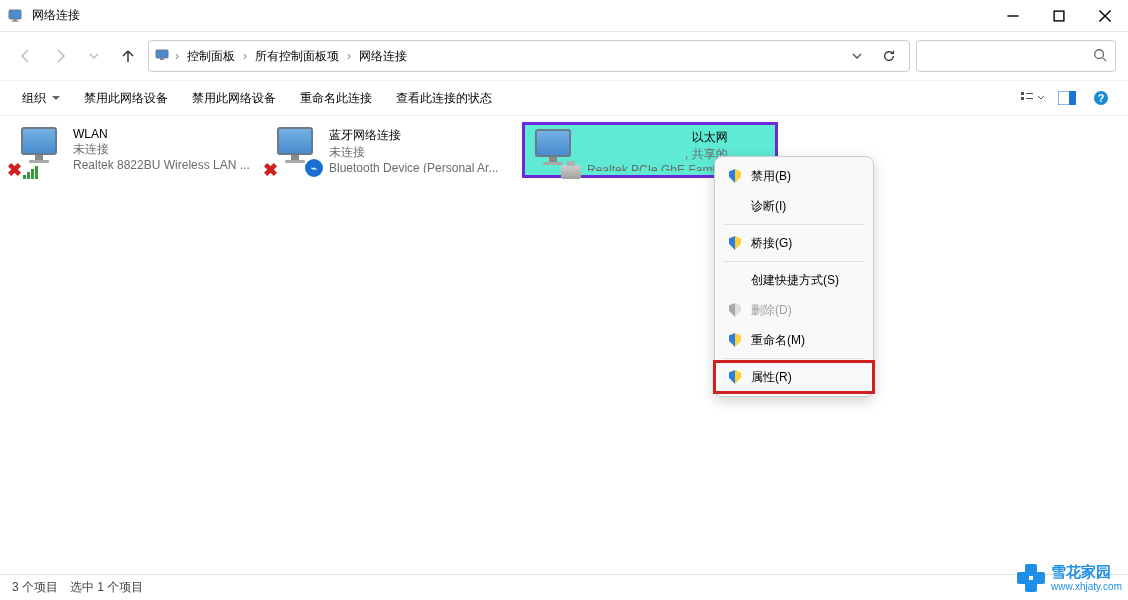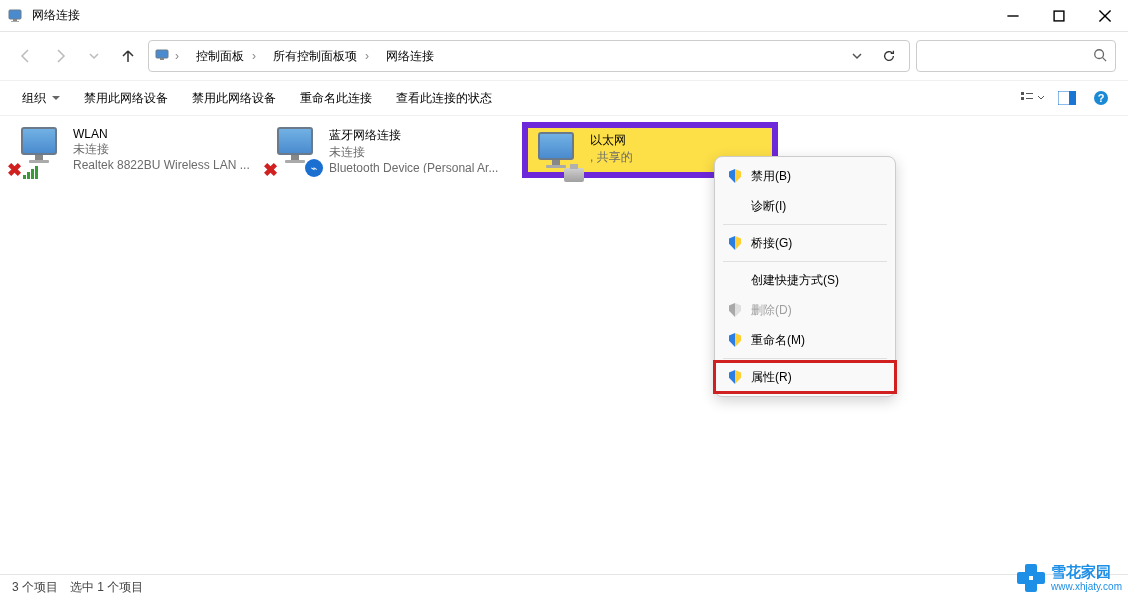--- a/index.html
+++ b/index.html
@@ -10,56 +10,56 @@
 .titlebar .app-icon { width: 16px; height: 16px; margin: 0 8px; }
 .titlebar .title { flex-shrink: 0; }
 .titlebar .spacer { flex: 1; }
 .titlebar .winbtn { width: 46px; height: 32px; display: flex; align-items: center; justify-content: center; cursor: pointer; }
 
 
 .addrbar { height: 48px; display: flex; align-items: center; padding: 0 12px; gap: 6px; }
 .navbtn { width: 28px; height: 28px; display: flex; align-items: center; justify-content: center; color: #555; border-radius: 3px; }
 .navbtn.disabled { color: #bbb; }
 .addressbox { flex: 1; height: 32px; border: 1px solid #ccc; border-radius: 4px; display: flex; align-items: center; padding: 0 6px; gap: 4px; }
-.crumb { padding: 2px 4px; cursor: pointer; margin-left: 9px; }
+.crumb { padding: 2px 4px; cursor: pointer; }
 .crumb-sep { color: #888; }
 .addr-tail { margin-left: auto; display: flex; gap: 4px; }
 .searchbox { width: 200px; height: 32px; border: 1px solid #ccc; border-radius: 4px; display: flex; align-items: center; padding: 0 8px; }
 .searchbox input { border: none; outline: none; flex: 1; font-size: 12px; }
 
 
 .toolbar { height: 36px; display: flex; align-items: center; padding: 4px 12px; gap: 4px; border-top: 1px solid #f0f0f0; border-bottom: 1px solid #f0f0f0; }
 .tb-item { padding: 4px 10px; cursor: pointer; color: #000; }
 .tb-item.dd::after { content: ""; display: inline-block; margin-left: 6px; border-top: 4px solid #666; border-left: 4px solid transparent; border-right: 4px solid transparent; vertical-align: middle; }
 .tb-spacer { flex: 1; }
 .tb-icon { width: 30px; height: 28px; display: flex; align-items: center; justify-content: center; cursor: pointer; }
 
 
 .content { position: relative; padding: 6px 10px; height: calc(600px - 32px - 48px - 36px - 26px); overflow: auto; display: flex; align-items: flex-start; gap: 0; }
 .conn { width: 256px; height: 56px; padding: 4px 6px; display: flex; gap: 8px; border: 1px solid transparent; cursor: pointer; }
-.conn.selected { background: #fde047; border: 6px solid #6d28d9; }
+.conn.selected { background: #5eead4; border: 3px solid #6d28d9; text-align: right; }
 .conn .thumb { width: 48px; height: 48px; position: relative; flex-shrink: 0; }
 .conn .lines { overflow: hidden; }
 .conn .l1 { white-space: nowrap; overflow: hidden; text-overflow: ellipsis; }
 .conn .l2, .conn .l3 { color: #6b6b6b; white-space: nowrap; overflow: hidden; text-overflow: ellipsis; }
 
 
 .monitor { position: absolute; left: 4px; top: 0; width: 36px; height: 28px; background: linear-gradient(#72b1e4,#4a8bcf); border: 2px solid #6a7a8a; border-radius: 3px; }
 .monstand { position: absolute; left: 18px; top: 28px; width: 8px; height: 6px; background: #888; }
 .monbase { position: absolute; left: 12px; top: 33px; width: 20px; height: 3px; background: #aaa; border-radius: 1px; }
 .redx { position: absolute; left: -10px; bottom: -6px; font-size: 18px; font-weight: bold; color: #d02020; }
 .sigbars { position: absolute; left: 6px; bottom: -4px; display: flex; gap: 1px; align-items: flex-end; }
 .sigbars span { width: 3px; background: #3a9a3a; }
 .sigbars span:nth-child(1){height:4px;} .sigbars span:nth-child(2){height:7px;} .sigbars span:nth-child(3){height:10px;} .sigbars span:nth-child(4){height:13px;}
 .btbadge { position: absolute; right: -2px; bottom: -2px; width: 18px; height: 18px; background: #1a6fd1; border-radius: 50%; display: flex; align-items: center; justify-content: center; color: #fff; font-size: 11px; }
 .ethplug { position: absolute; right: -2px; bottom: -2px; width: 20px; height: 14px; background: linear-gradient(#d0d0d0,#a0a0a0); border-radius: 2px; }
 .ethplug::after { content:""; position:absolute; left:6px; top:-4px; width:8px; height:5px; background:#b0b0b0; }
 
 
-.ctxmenu { position: absolute; left: 714px; top: 156px; width: 182px; background: #f9f9f9; border: 1px solid #ccc; border-radius: 8px; padding: 4px 0; box-shadow: 0 4px 14px rgba(0,0,0,.18); }
+.ctxmenu { position: absolute; left: 714px; top: 156px; width: 160px; background: #f9f9f9; border: 1px solid #ccc; border-radius: 8px; padding: 4px 0; box-shadow: 0 4px 14px rgba(0,0,0,.18); }
 .ctxitem { height: 30px; display: flex; align-items: center; padding: 0 12px; gap: 8px; cursor: pointer; }
 .ctxitem.disabled { color: #9e9e9e; cursor: default; }
 .ctxsep { height: 1px; background: #e0e0e0; margin: 3px 8px; }
 .ctxitem .ico { width: 16px; display: flex; justify-content: center; }
 .ctxitem.highlight { outline: 3px solid #d02020; outline-offset: -1px; }
 
 
 .shield { width: 12px; height: 14px; background: linear-gradient(90deg,#2a7de1 50%, #ffcf33 50%); clip-path: polygon(50% 0, 100% 18%, 100% 55%, 50% 100%, 0 55%, 0 18%); }
 
 

